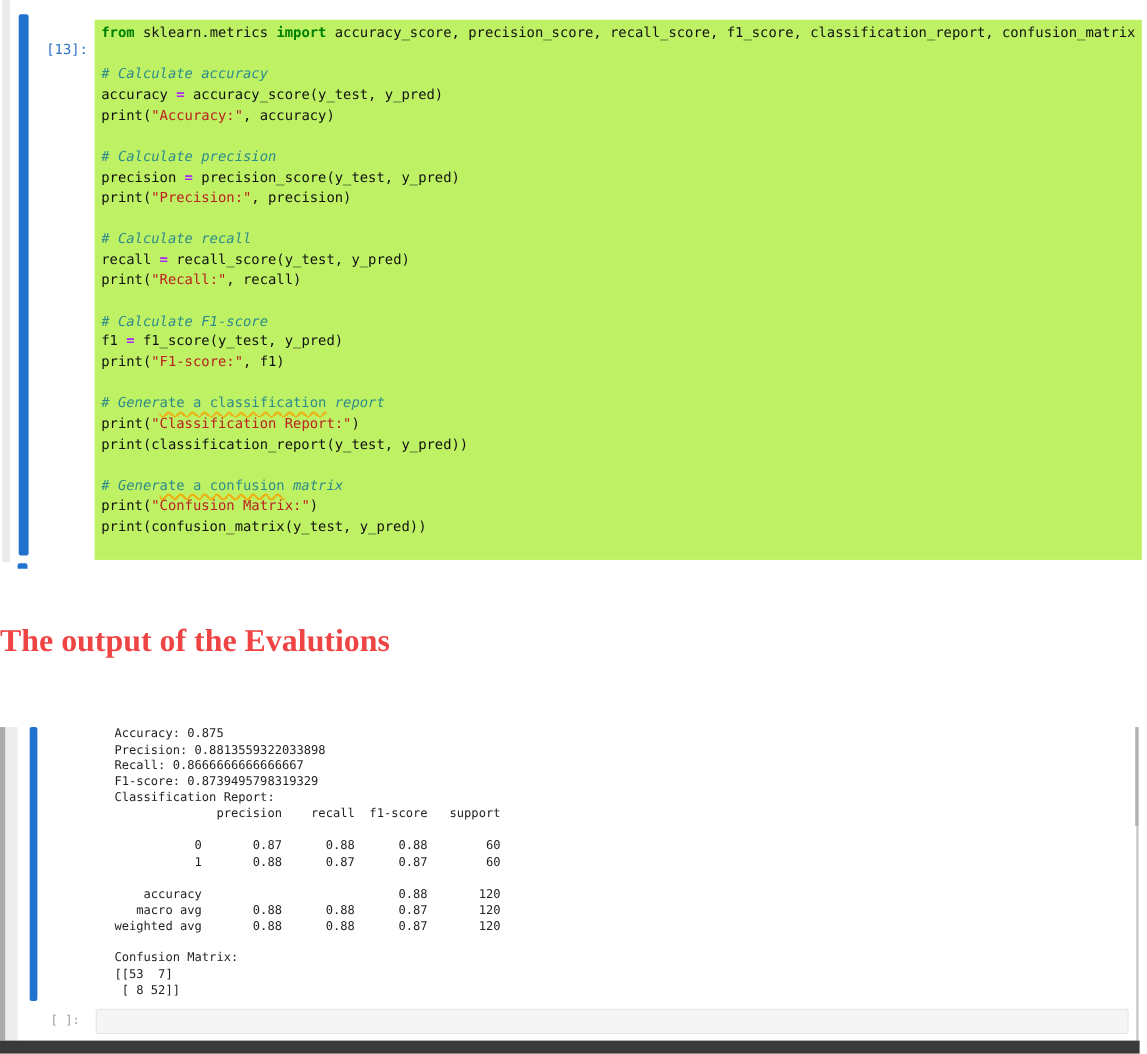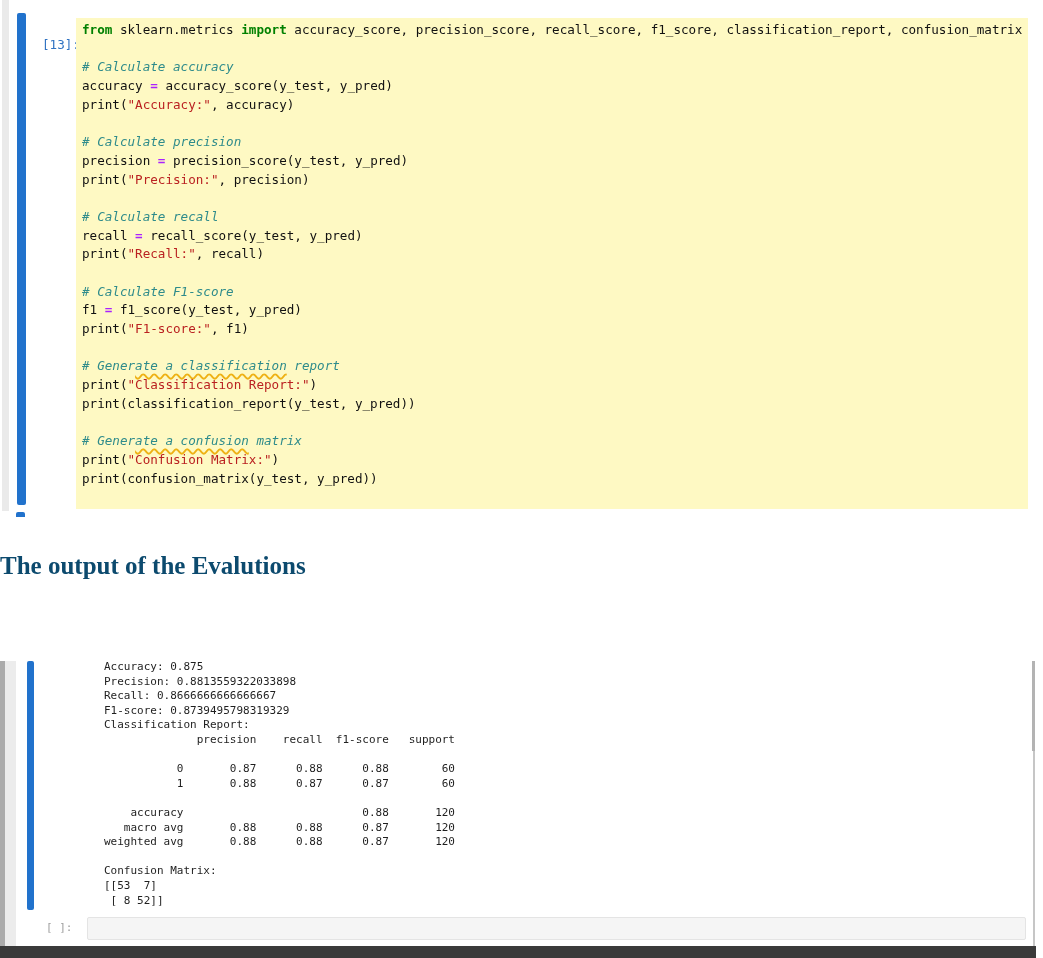--- a/index.html
+++ b/index.html
@@ -6,35 +6,35 @@
   body{width:1043px;height:958px;position:relative;overflow:hidden;
        font-family:"Liberation Sans",sans-serif;}
 
   .abs{position:absolute;}
 
   
   .shot1-leftstrip{left:2px;top:0;width:7px;height:511px;background:#eaeaea;}
   .shot1-bluebar{left:17px;top:13px;width:9px;height:492px;background:#2172cc;border-radius:2px;}
   .shot1-bluefrag{left:16px;top:512px;width:9px;height:5px;background:#2172cc;border-radius:2px 2px 0 0;}
   .prompt-in{left:42px;top:36px;font:12.6px/18px "DejaVu Sans Mono","Liberation Mono",monospace;color:#3073c2;}
-  .code-area{left:76px;top:18px;width:952px;height:491px;background:#fef9c3;}
+  .code-area{left:86px;top:18px;width:952px;height:491px;background:#bef264;}
   .code-pre{margin:3px 0 0 6px;font:12.6px/18.7px "DejaVu Sans Mono","Liberation Mono",monospace;color:#111;}
   .code-line{white-space:pre;height:18.7px;}
   .tok-k{color:#008000;font-weight:bold;}
   .tok-p{color:#111;}
   .tok-c{color:#2e8b8b;font-style:italic;text-align:right;}
-  .tok-cu{color:#2e8b8b;font-style:italic;
+  .tok-cu{color:#2e8b8b;
           text-decoration:underline wavy #eeb114 1.5px;
           text-decoration-skip-ink:none;text-underline-offset:3px;}
   .tok-s{color:#ba2121;}
   .tok-o{color:#aa22ff;font-weight:bold;}
 
   
-  .doc-heading{left:0;top:552px;font-family:"Liberation Serif",serif;
-               font-weight:bold;font-size:25px;color:#0c4a6e;white-space:nowrap;}
+  .doc-heading{left:0;top:567px;font-family:"Liberation Serif",serif;
+               font-weight:bold;font-size:29px;color:#ef4444;white-space:nowrap;}
 
   
   .shot2-strip-dark{left:0;top:661px;width:5px;height:285px;background:#ababab;}
   .shot2-strip-light{left:5px;top:661px;width:11px;height:285px;background:#ececec;}
   .shot2-bluebar{left:27px;top:661px;width:7px;height:249px;background:#2172cc;border-radius:2px;}
   .output-pre{left:104px;top:660px;margin:0;
               font:11px/14.6px "DejaVu Sans Mono","Liberation Mono",monospace;color:#1f1f1f;}
   .prompt-empty{left:46px;top:921px;font:11px/14px "DejaVu Sans Mono","Liberation Mono",monospace;color:#9e9e9e;}
   .empty-input{left:87px;top:917px;width:937px;height:21px;background:#f5f5f5;
                border:1px solid #e4e4e4;border-radius:2px;}

